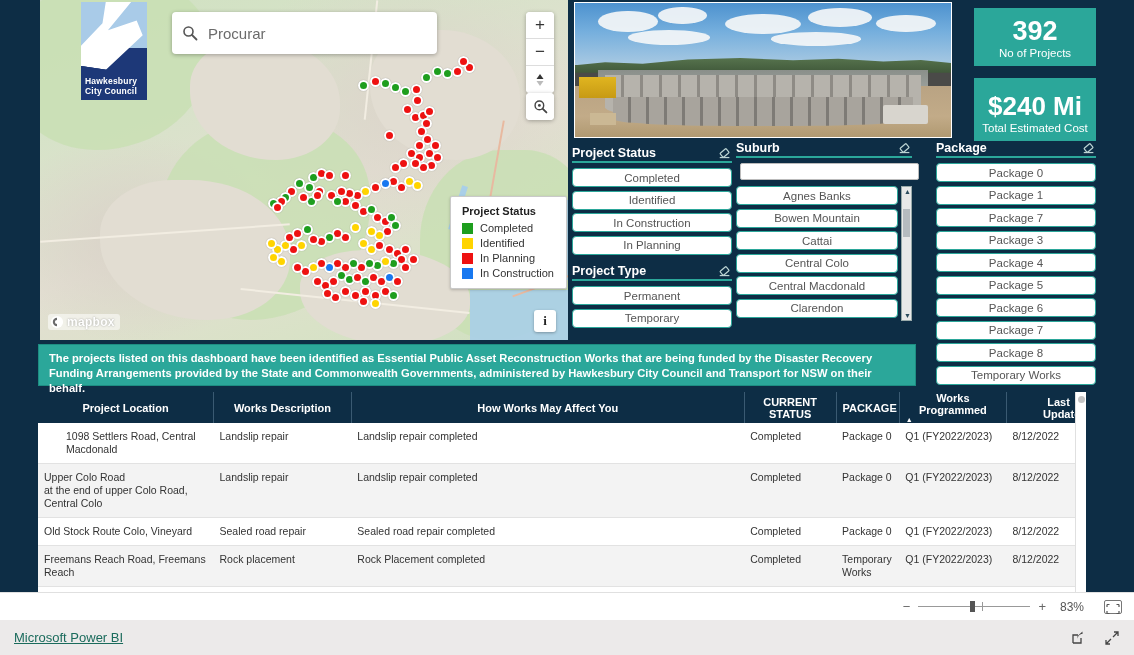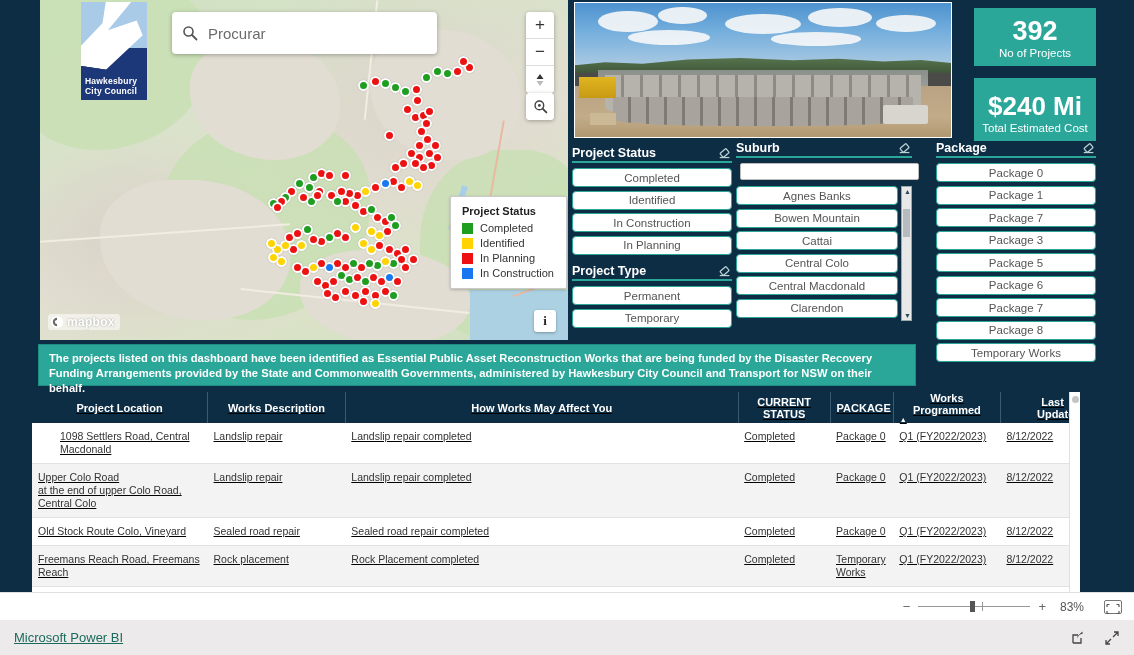--- a/index.html
+++ b/index.html
@@ -175,22 +175,22 @@
   
   #banner {
     position: absolute; left: 38px; top: 344px; width: 878px; height: 42px;
     background: #2ba79a; border: 1px solid #1d8d82;
     color: #fff; font-size: 11.2px; font-weight: bold; line-height: 15px;
     padding: 6px 10px;
   }
 
   
   #table-visual {
-    position: absolute; left: 32px; top: 392px; width: 1048px; height: 200px;
-    background: #fde047; overflow: hidden; text-decoration: underline;
+    position: absolute; left: 38px; top: 392px; width: 1048px; height: 200px;
+    background: #fde047; overflow: hidden;
   }
   table { border-collapse: collapse; width: 1042px; table-layout: fixed; }
   thead th {
     background: #0d2d45; color: #fff; font-size: 11px; font-weight: bold;
     height: 30px; padding: 0 6px; text-align: center; vertical-align: middle;
     border-right: 1px solid #3a5a72; position: relative;
   }
   thead th:last-child { border-right: none; padding-left: 36px; }
   tbody td {
     font-size: 10.5px; color: #333; padding: 7px 6px; vertical-align: top;
@@ -562,20 +562,21 @@
       <svg class="eraser" viewBox="0 0 16 16">
         <rect x="3" y="5" width="9" height="6" rx="1" transform="rotate(-40 7.5 8)" fill="none" stroke="#cfe6e3" stroke-width="1.4"></rect>
         <line x1="2" y1="13.2" x2="13" y2="13.2" stroke="#cfe6e3" stroke-width="1.4"></line>
       </svg>
     </div>
     <div id="package-items">
         <div class="slicer-item">Package 0</div>
         <div class="slicer-item">Package 1</div>
         <div class="slicer-item">Package 7</div>
         <div class="slicer-item">Package 3</div>
+        <div class="slicer-item">Package 4</div>
         <div class="slicer-item">Package 5</div>
         <div class="slicer-item">Package 6</div>
         <div class="slicer-item">Package 7</div>
         <div class="slicer-item">Package 8</div>
         <div class="slicer-item">Temporary Works</div>
       </div>
   </div>
 
   <div id="banner">The projects listed on this dashboard have been identified as Essential Public Asset Reconstruction Works that are being funded by the Disaster Recovery Funding Arrangements provided by the State and Commonwealth Governments, administered by Hawkesbury City Council and Transport for NSW on their behalf.</div>
 

